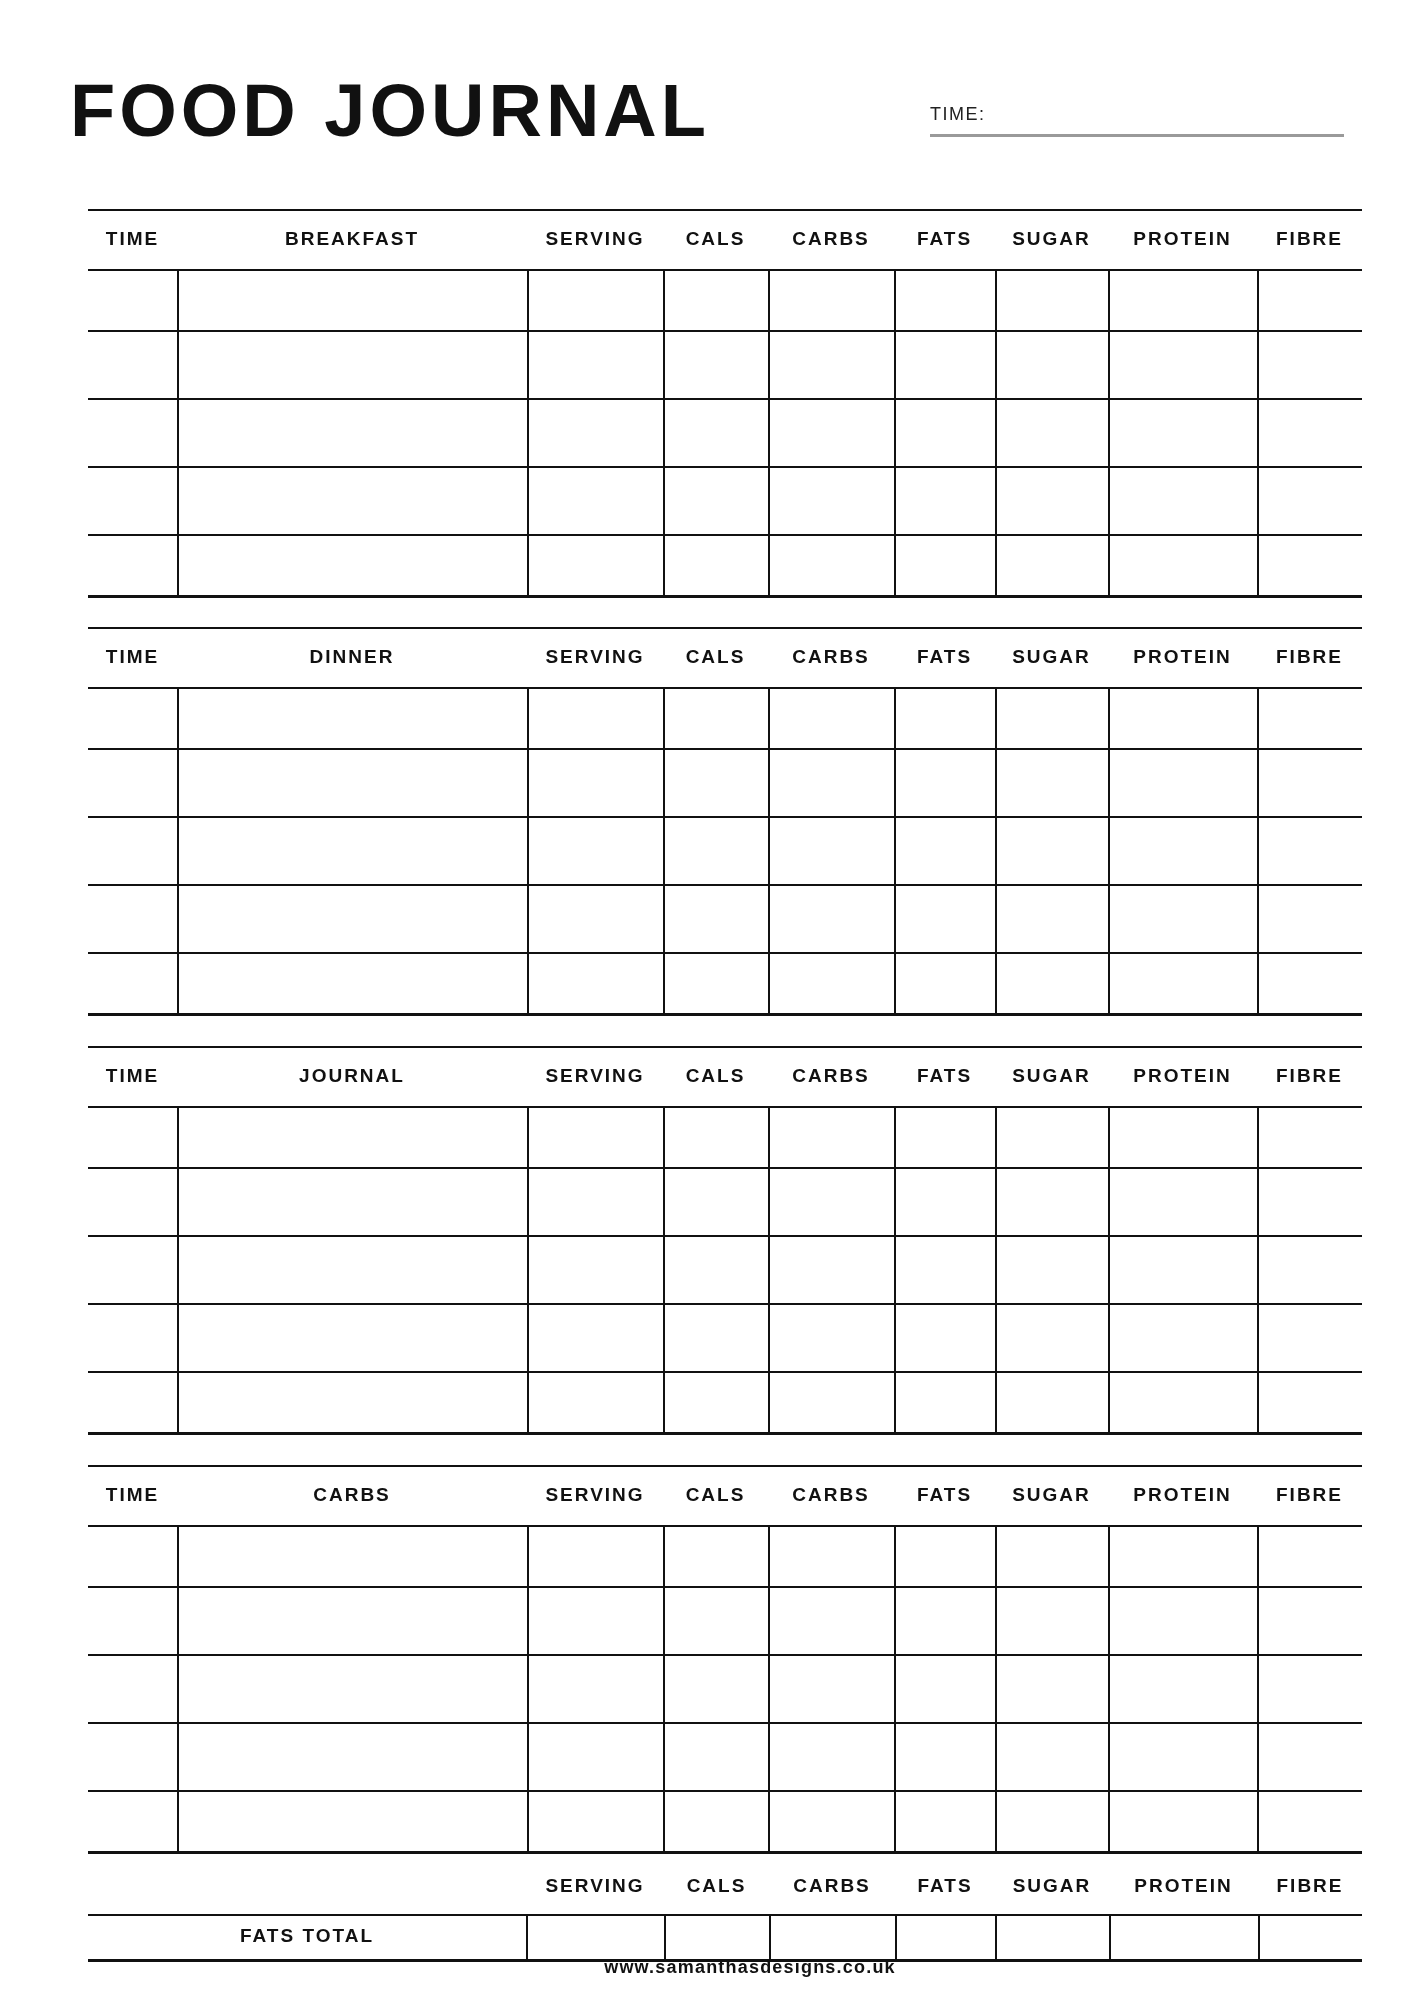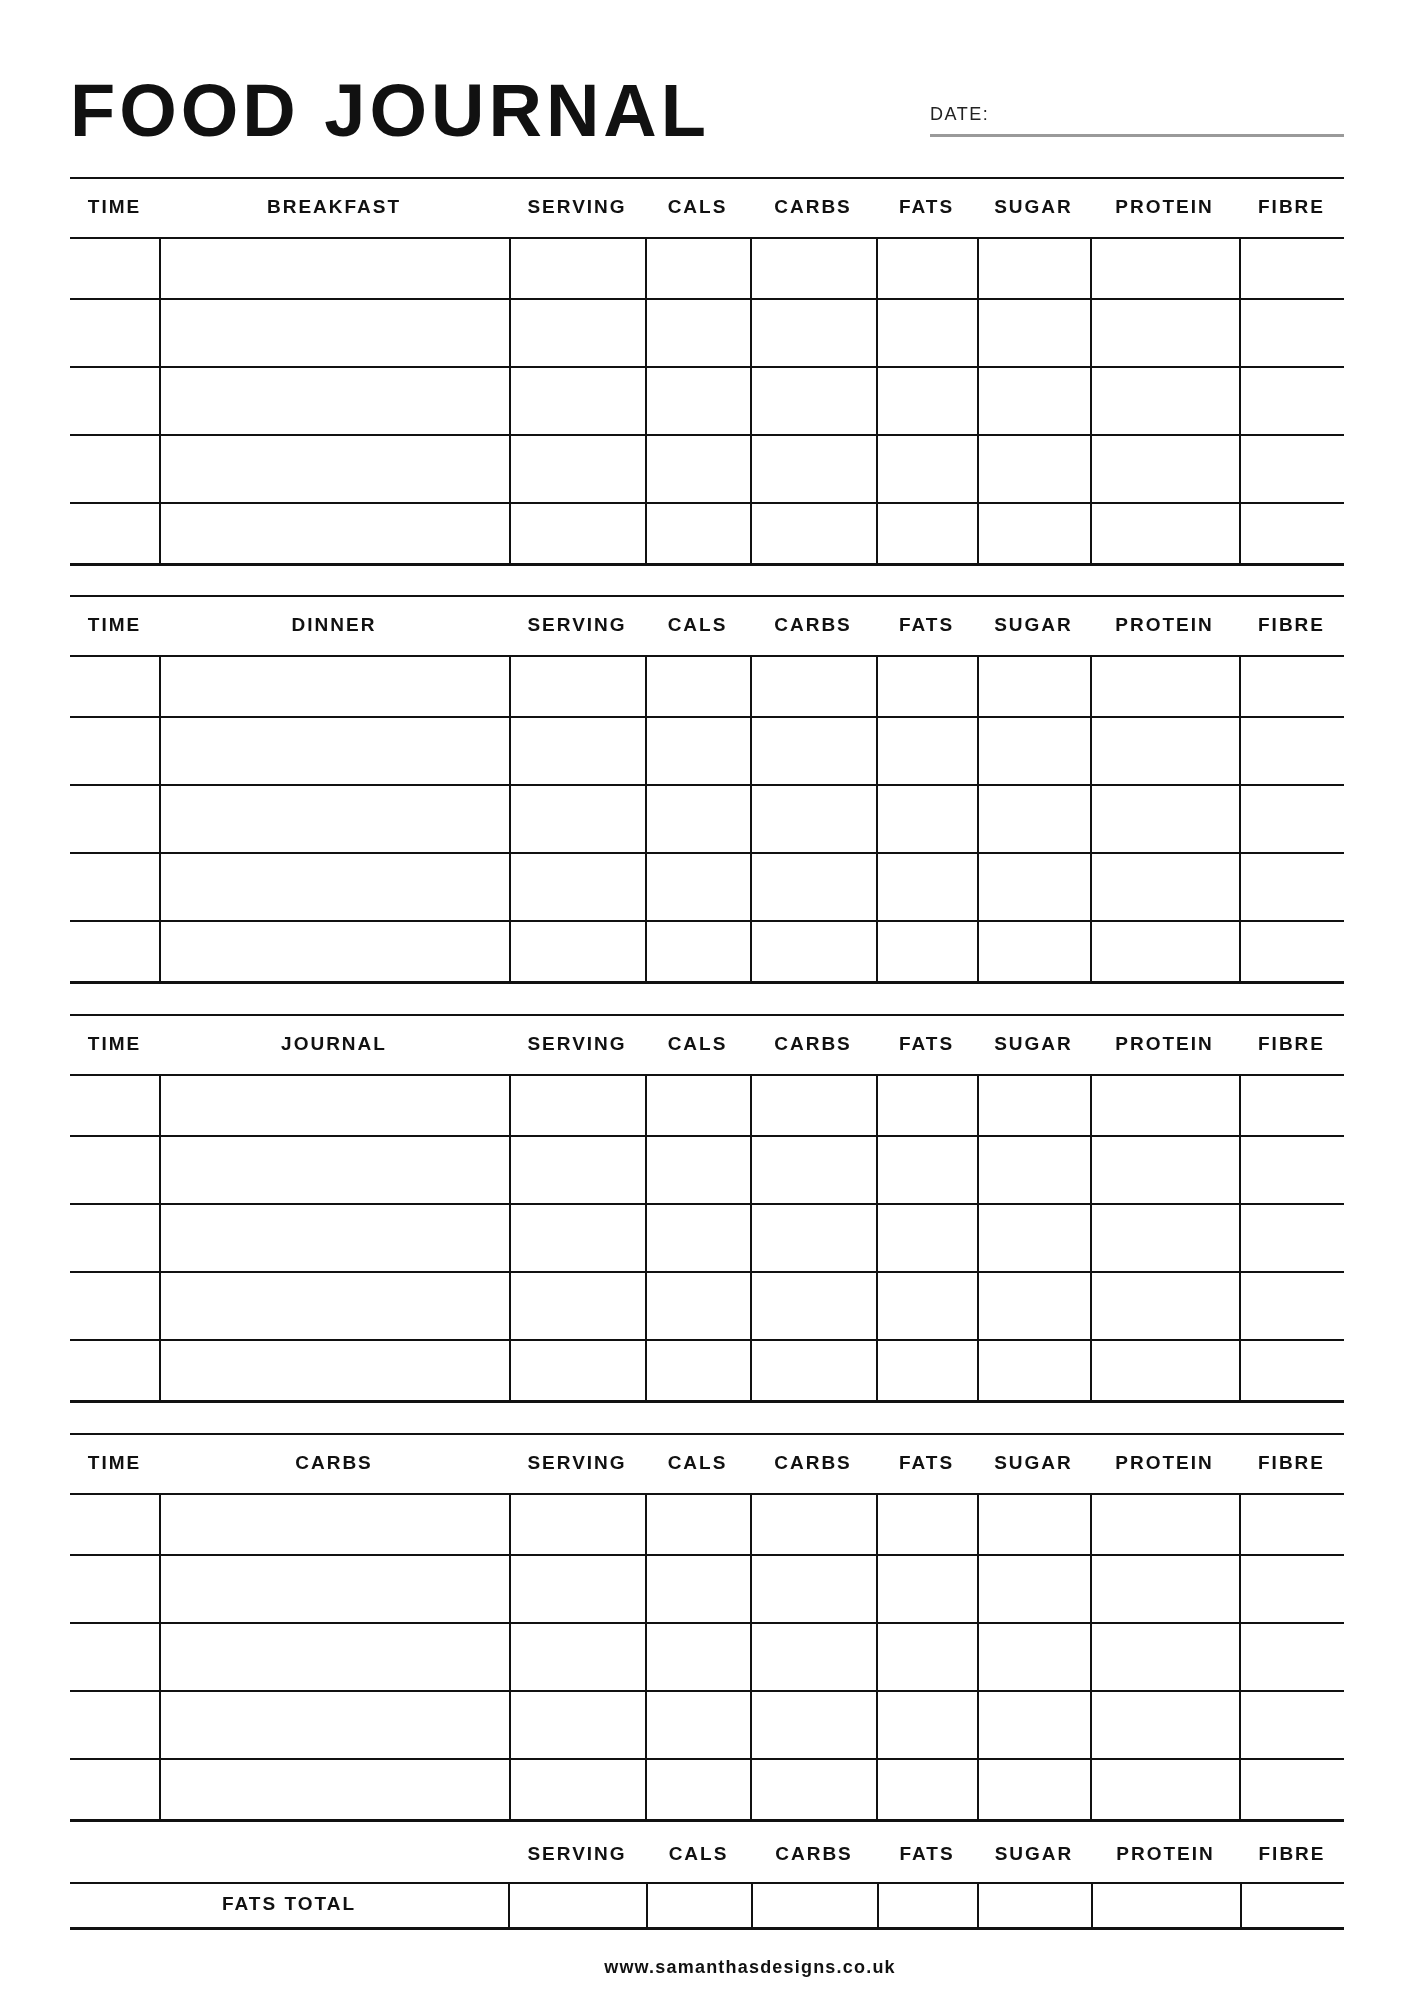--- a/index.html
+++ b/index.html
@@ -51,22 +51,23 @@
       width: 350px;
       height: 32px;
       border: none;
       background: transparent;
       outline: none;
       font-size: 18px;
       font-family: "Liberation Sans", sans-serif;
     }
     .section {
       position: absolute;
-      left: 70px;
+      left: 88px;
       width: 1274px;
+      margin-top: 32px;
     }
     .hline {
       position: absolute;
       left: 0;
       width: 1274px;
       height: 2px;
       background: #111111;
     }
     .hline.thick {
       height: 3px;
@@ -111,21 +112,21 @@
       letter-spacing: 1.2px;
       color: #111111;
     }
   </style>
 </head>
 <body>
 
 <h1 class="page-title">FOOD JOURNAL</h1>
 
 <div class="date-field">
-  <span class="date-label">DATE:</span>
+  <span class="date-label">TIME:</span>
   <input class="date-input" type="text" value="" style="">
 </div>
 
 <div id="sections-root">
     <div class="section" style="top: 177px; height: 389px;">
       <div class="hdr" style="left: 0px; width: 89px; top: 19px;">TIME</div>
       <div class="hdr" style="left: 89px; width: 350px; top: 19px;">BREAKFAST</div>
       <div class="hdr" style="left: 439px; width: 136px; top: 19px;">SERVING</div>
       <div class="hdr" style="left: 575px; width: 105px; top: 19px;">CALS</div>
       <div class="hdr" style="left: 680px; width: 126px; top: 19px;">CARBS</div>

